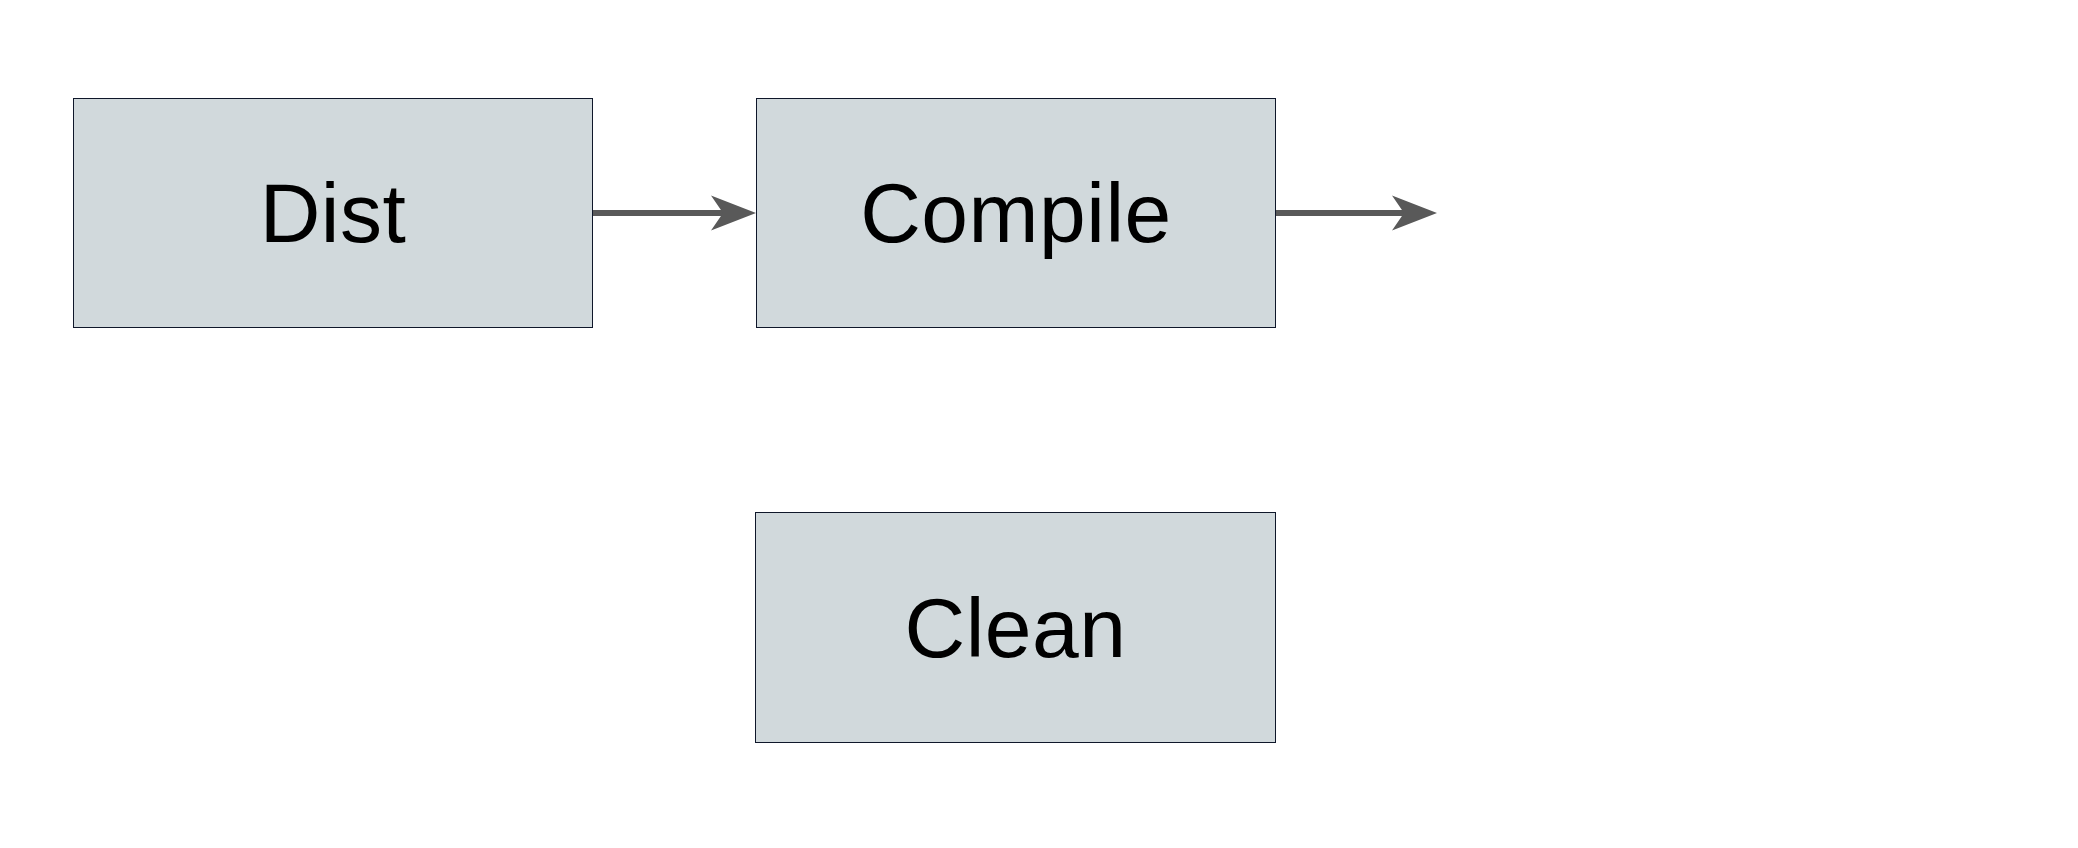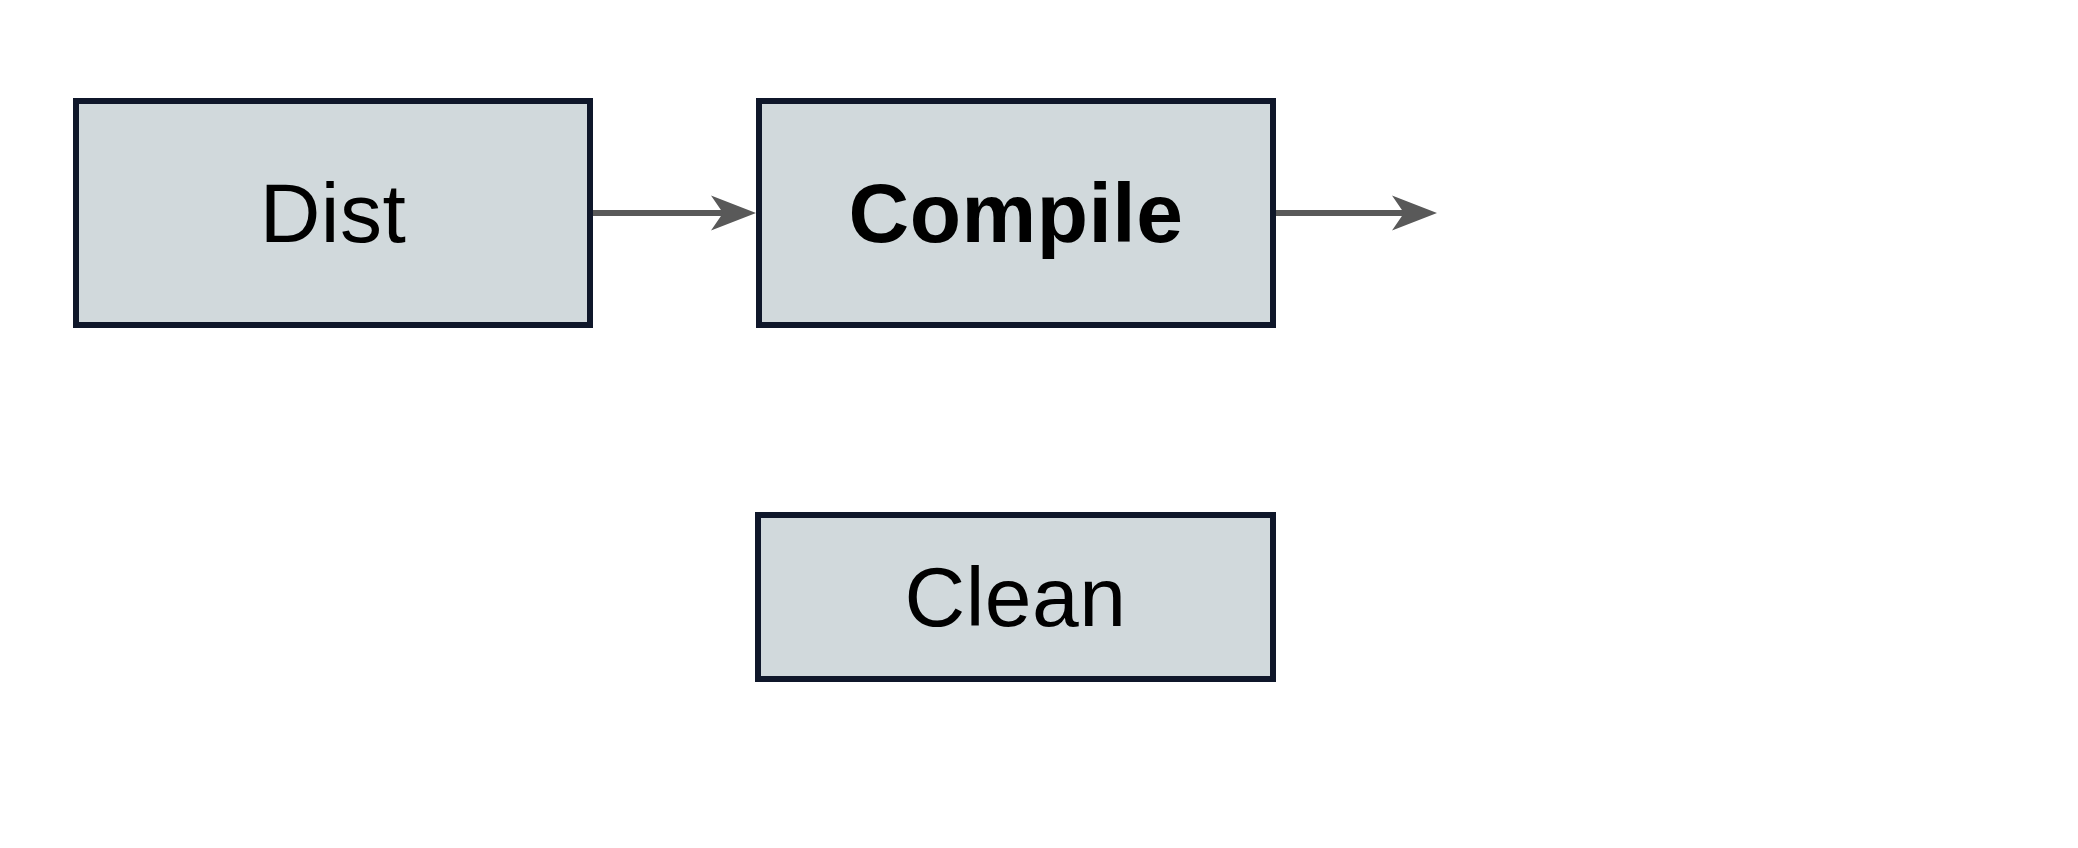--- a/index.html
+++ b/index.html
@@ -12,36 +12,36 @@
     position: relative;
     width: 2078px;
     height: 848px;
     background: #ffffff;
     overflow: hidden;
   }
   .node {
     position: absolute;
     box-sizing: border-box;
     background: #d1d9dc;
-    border: 6px solid #0f172a;
+    border: 1px solid #0f172a;
     display: flex;
     align-items: center;
     justify-content: center;
   }
   .node-label {
     color: #000000;
     font-size: 84px;
     line-height: 1;
     letter-spacing: 0.5px;
     white-space: nowrap;
   }
   #node-dist    { left: 73px;   top: 98px;  width: 520px; height: 230px; }
-  #node-compile { left: 756px;  top: 98px;  width: 520px; height: 230px; font-weight: bold; }
+  #node-compile { left: 756px;  top: 98px;  width: 520px; height: 230px; }
   #node-init    { left: 1437px; top: 98px;  width: 520px; height: 230px; }
-  #node-clean   { left: 755px;  top: 512px; width: 521px; height: 170px; }
+  #node-clean   { left: 755px;  top: 512px; width: 521px; height: 231px; }
   #connectors {
     position: absolute;
     left: 0; top: 0;
     width: 2078px;
     height: 848px;
     pointer-events: none;
   }
 </style>
 </head>
 <body>

